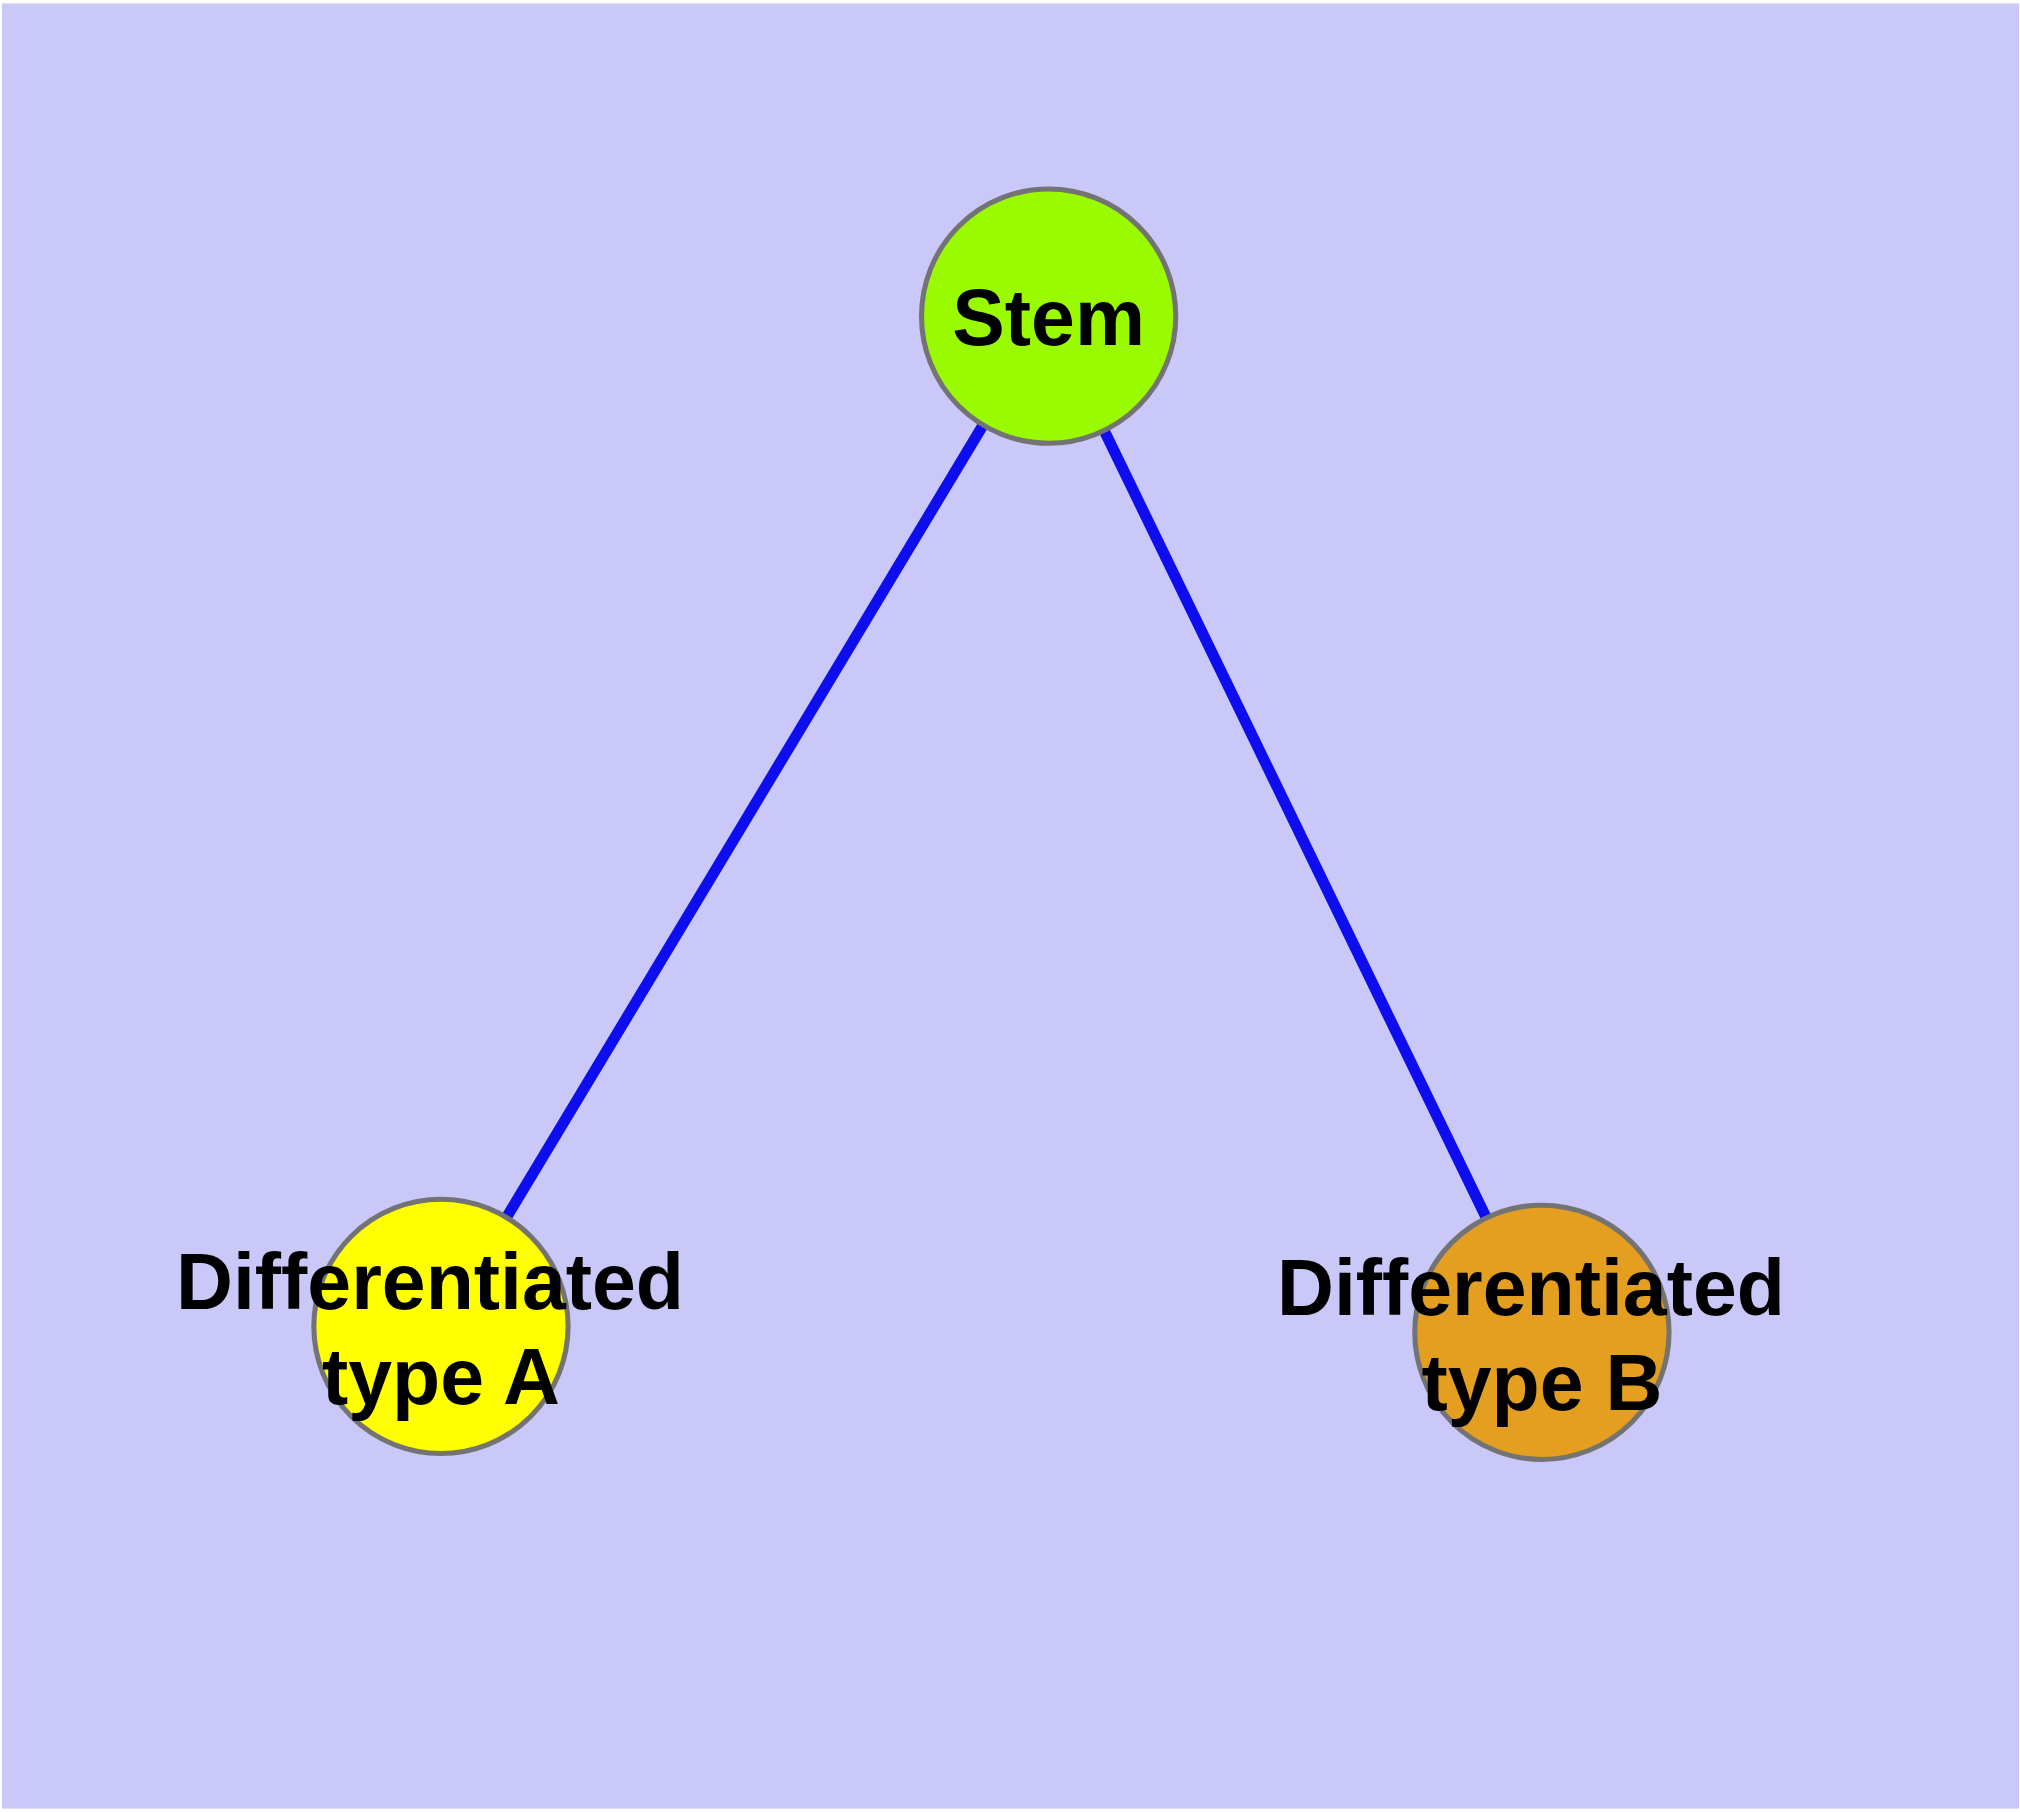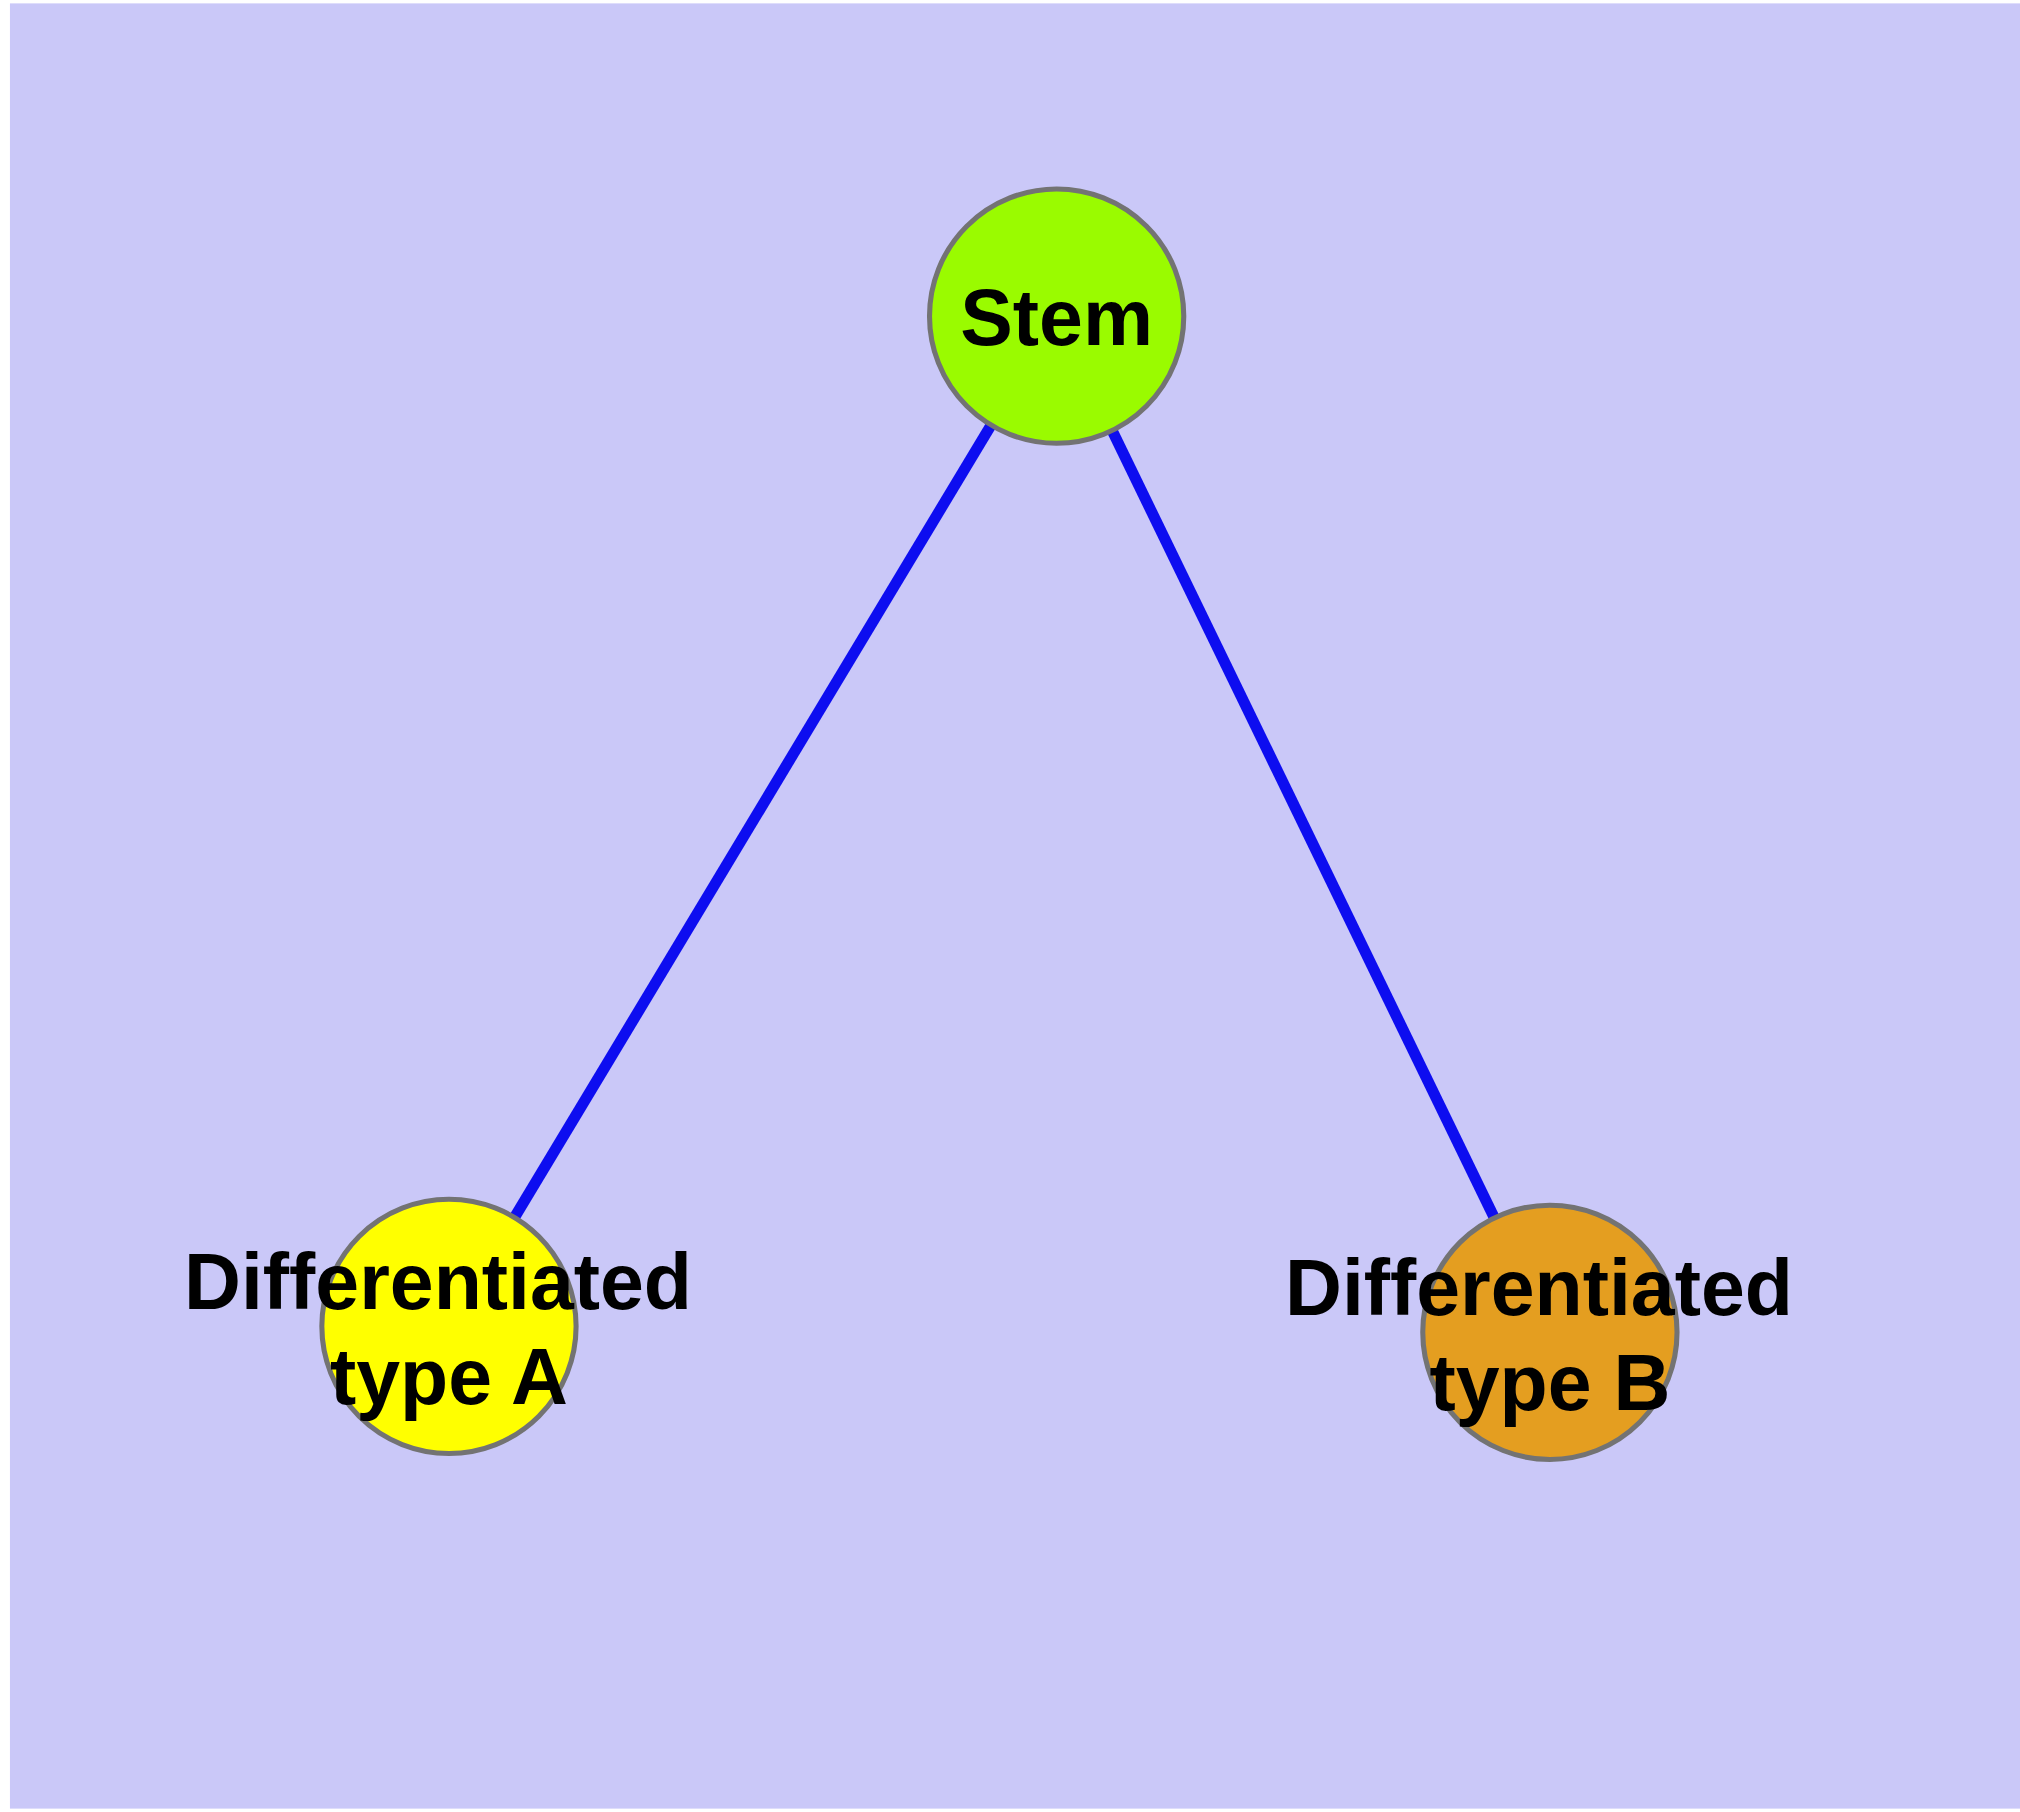--- a/index.html
+++ b/index.html
@@ -5,21 +5,21 @@
   html, body {
     margin: 0;
     padding: 0;
     width: 2021px;
     height: 1812px;
     background: #ffffff;
     overflow: hidden;
   }
   .canvas-wrap {
     position: absolute;
-    left: 8px;
+    left: 0;
     top: 0;
     width: 1602px;
     height: 1812px;
   }
   svg {
     display: block;
   }
   .node-circle {
     stroke-width: 6px;
   }

